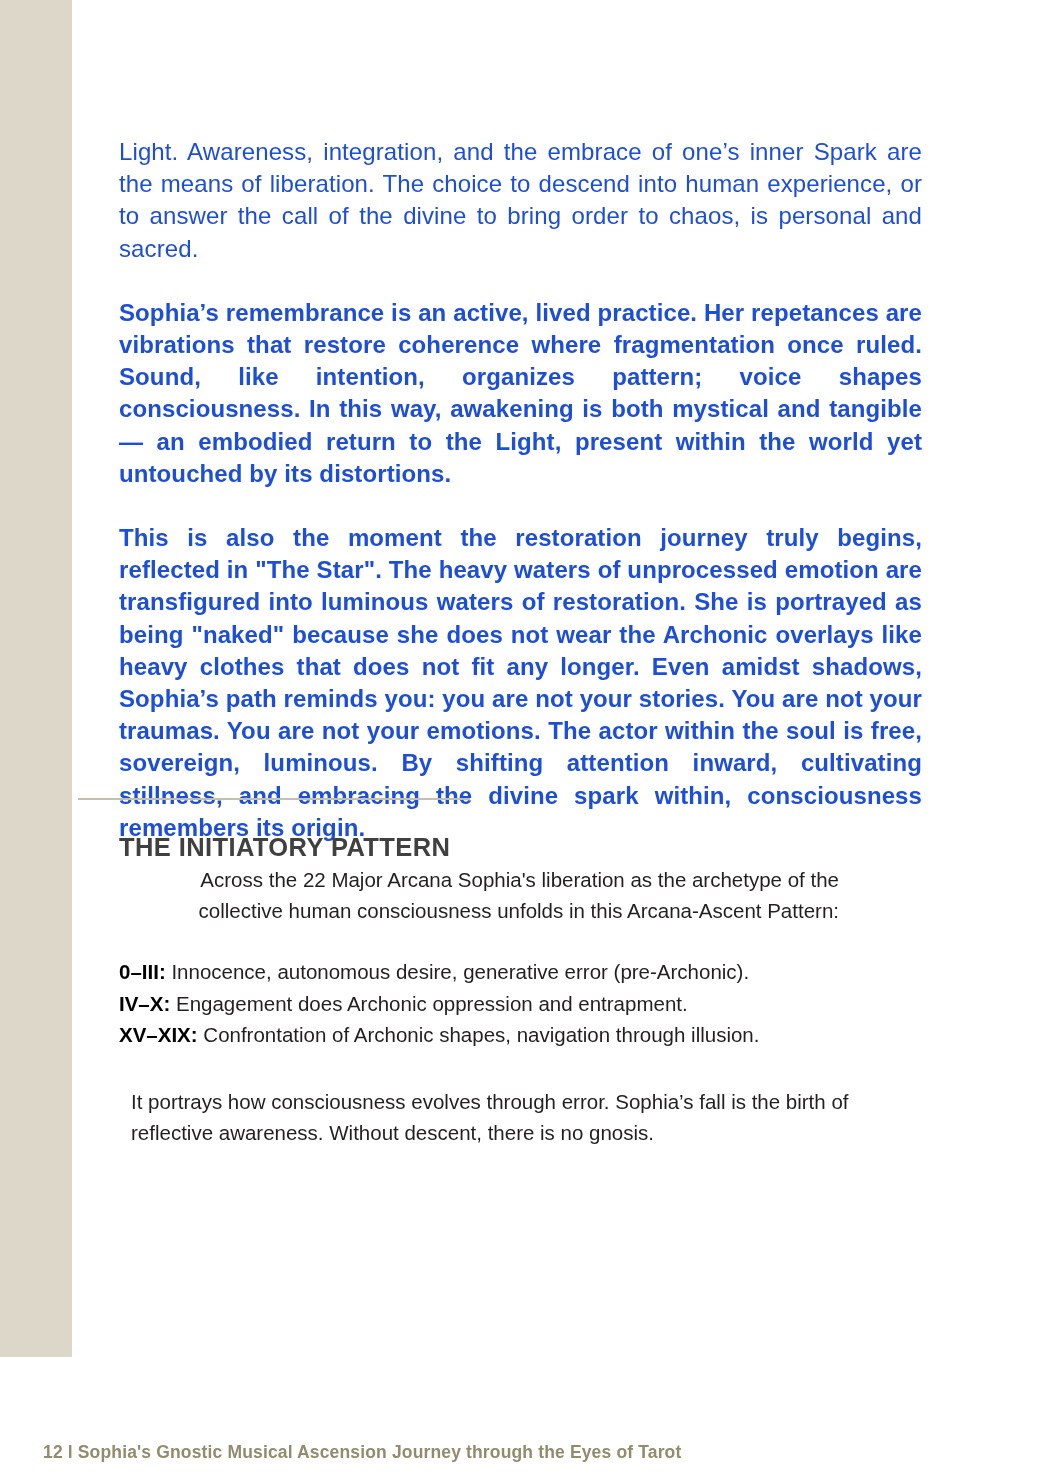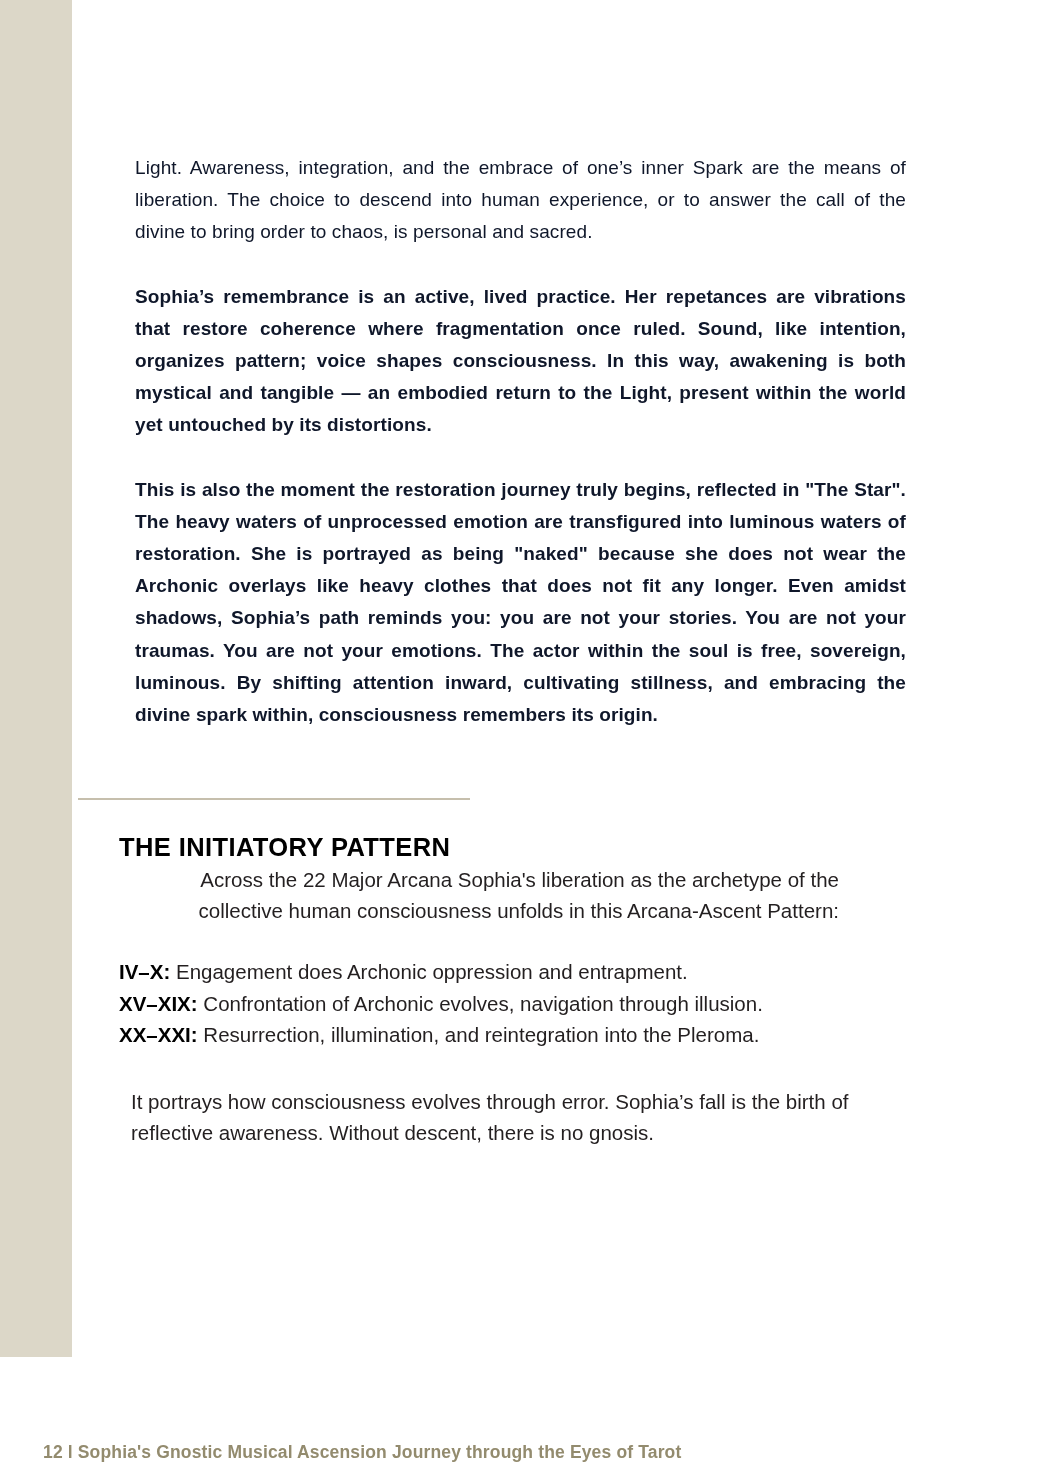--- a/index.html
+++ b/index.html
@@ -36,26 +36,26 @@
 
   
   .content {
     position: absolute;
     left: 119px;
     top: 136px;
     width: 803px;
   }
 
   p.body-para {
-    margin: 16px;
-    font-size: 19px;
+    margin: 0;
+    font-size: 24px;
     line-height: 32.2px;
     text-align: justify;
     text-justify: inter-word;
-    color: #0f172a;
+    color: #1d4ed8;
     letter-spacing: 0.1px;
   }
   p.body-para.gap {
     margin-top: 32px;
     font-weight: bold;
   }
 
   
   .section-divider {
     position: absolute;
@@ -71,21 +71,21 @@
     left: 119px;
     top: 833px;
     width: 803px;
   }
 
   h2.section-title {
     margin: 0 0 3px 0;
     font-size: 25.5px;
     font-weight: bold;
     letter-spacing: 0.4px;
-    color: #000000;
+    color: #404040;
     font-family: "Liberation Sans", sans-serif;
   }
 
   p.section-intro {
     margin: 0;
     font-size: 20.5px;
     line-height: 30.5px;
     color: #231f20;
     text-align: right;
     width: 720px;
@@ -144,27 +144,27 @@
   </div>
 
   <div class="section-divider"></div>
 
   <div class="section">
     <h2 class="section-title">THE INITIATORY PATTERN</h2>
     <p class="section-intro">Across the 22 Major Arcana Sophia's liberation as the archetype of the collective human consciousness unfolds in this Arcana-Ascent Pattern:</p>
 
     <ul class="pattern-list">
       <li>
+        <span class="range">0–III:</span><span class="desc"> Innocence, autonomous desire, generative error (pre-Archonic).</span>
+      </li>
+      <li>
         <span class="range">IV–X:</span><span class="desc"> Engagement does Archonic oppression and entrapment.</span>
       </li>
       <li>
-        <span class="range">XV–XIX:</span><span class="desc"> Confrontation of Archonic evolves, navigation through illusion.</span>
-      </li>
-      <li>
-        <span class="range">XX–XXI:</span><span class="desc"> Resurrection, illumination, and reintegration into the Pleroma.</span>
+        <span class="range">XV–XIX:</span><span class="desc"> Confrontation of Archonic shapes, navigation through illusion.</span>
       </li>
     </ul>
 
     <p class="closing-para">It portrays how consciousness evolves through error. Sophia’s fall is the birth of reflective awareness. Without descent, there is no gnosis.</p>
   </div>
 
   <div class="footer">
     <span class="footer-text">12 l Sophia's Gnostic Musical Ascension Journey through the Eyes of Tarot</span>
   </div>
 

